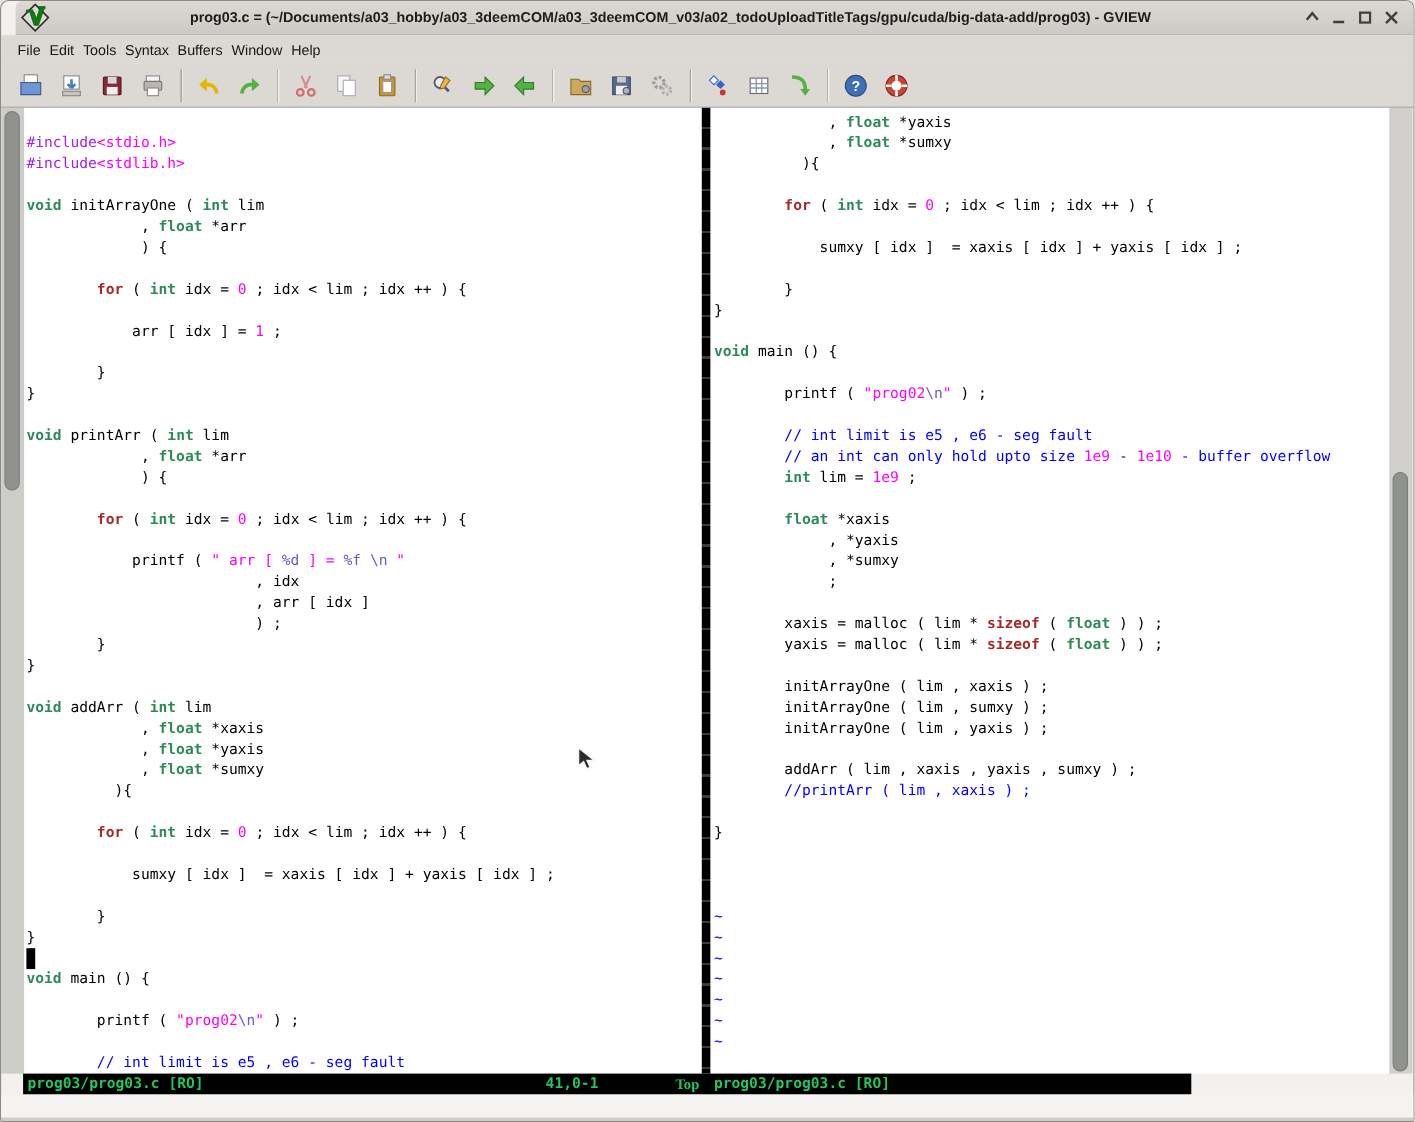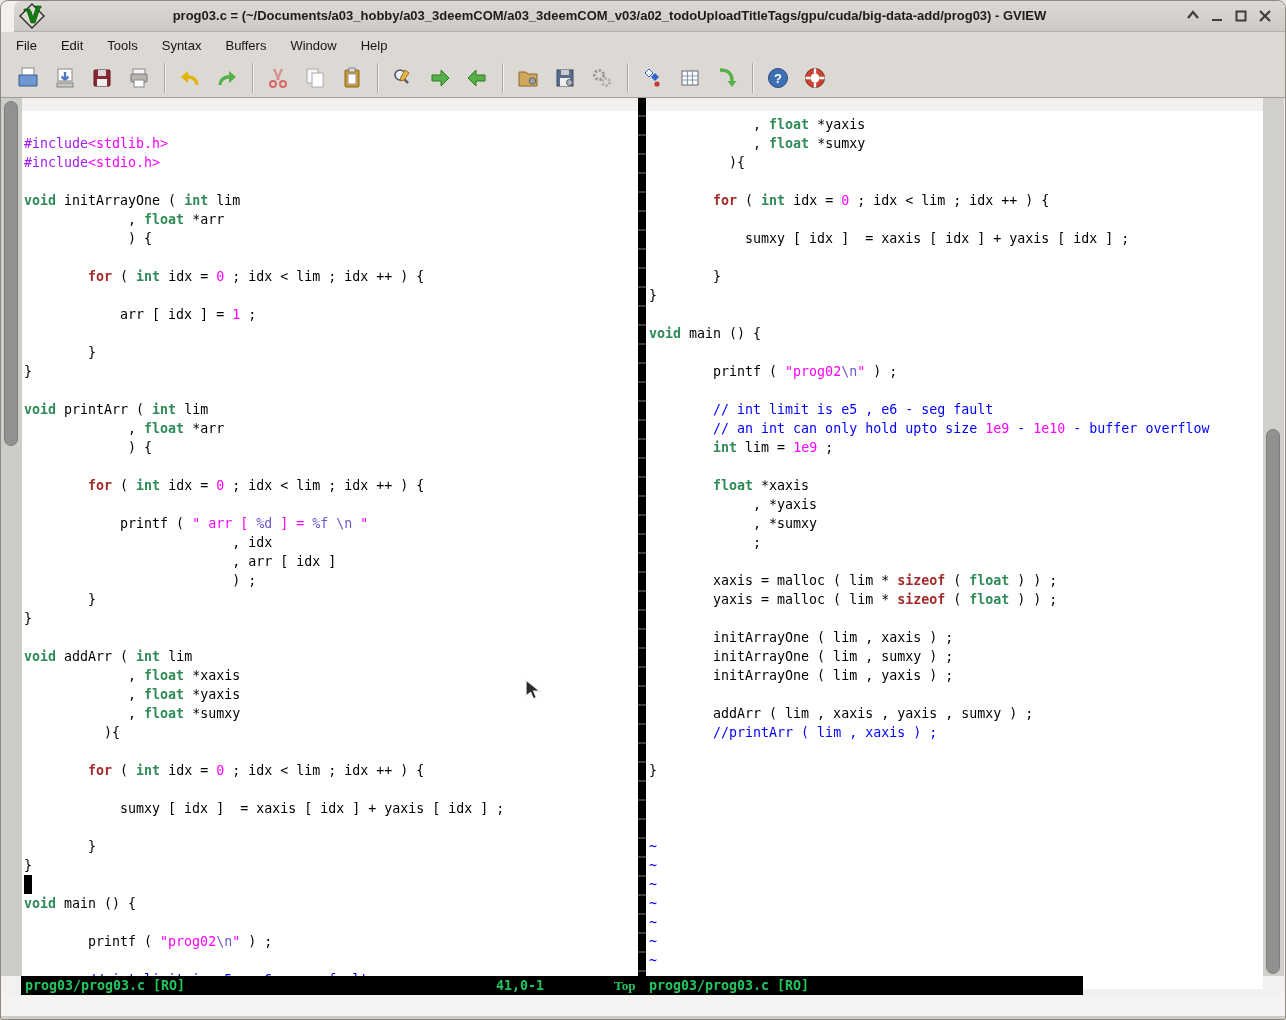--- a/index.html
+++ b/index.html
@@ -12,36 +12,36 @@
     border-radius:7px 7px 0 0;padding-left:17px;}
   .win-icon{position:absolute;left:5px;top:2px;width:26px;height:26px;}
   .title{position:absolute;left:60px;right:140px;top:0;height:30px;line-height:30px;
     text-align:center;font-size:13px;font-weight:bold;color:#1c1c1c;
     white-space:nowrap;overflow:hidden;}
   .winbtns{position:absolute;right:12px;top:6px;display:flex;gap:7px;}
   .winbtn{width:17px;height:17px;display:flex;align-items:center;justify-content:center;}
   .winbtn svg{display:block}
   
   .menubar{position:absolute;top:31px;left:0;right:0;height:26px;background:#dcd8d3;
-    display:flex;align-items:center;gap:24px;padding-left:15px;font-size:13px;color:#161616;}
+    display:flex;align-items:center;gap:8px;padding-left:15px;font-size:13px;color:#161616;}
   .menu-item{cursor:default;}
   
   .toolbar{position:absolute;top:57px;left:0;right:0;height:40px;background:#dcd8d3;
     border-bottom:1px solid #a19d97;display:flex;align-items:center;padding-left:15px;box-sizing:border-box;}
   .tbtn{width:24px;height:24px;margin-right:13px;padding:0;border:none;background:transparent;}
   .tbtn svg{display:block;width:24px;height:24px;}
   .tsep{width:2px;height:30px;margin:0 12px 0 0;
     background:linear-gradient(to right,#aaa6a0 0 1px,#f2f0ed 1px 2px);}
   
   .scrollbar{position:absolute;top:97px;height:878px;width:21px;background:#ccccc9;}
   .sb-left{left:0;}
   .sb-right{left:1262px;background:#d0cfcc;width:21px;}
   .thumb{position:absolute;left:3px;width:14px;background:#8f928e;
     border:1px solid #7b7e7a;border-radius:7px;box-sizing:border-box;}
-  .pane{position:absolute;top:110px;height:878px;background:#ffffff;overflow:hidden;
+  .pane{position:absolute;top:97px;height:878px;background:#ffffff;overflow:hidden;
     font-family:"DejaVu Sans Mono",monospace;font-size:13.3px;line-height:19px;
     padding-top:4px;box-sizing:border-box;}
   .pane-left{left:21px;width:616px;padding-left:2px;}
   .pane-right{left:645px;width:617px;padding-left:3px;}
   .vsep{position:absolute;left:637px;width:8px;top:97px;height:878px;
     background:repeating-linear-gradient(to bottom,#000 0 17px,#3c3c3c 17px 19px);}
   .crow{height:19px;white-space:pre;}
   .sy-n{color:#000000;}
   .sy-t{color:#2e8b57;font-weight:bold;}
   .sy-s{color:#a52a2a;font-weight:bold;}
@@ -247,22 +247,22 @@
       </button>
   </div>
 
   <div class="scrollbar sb-left">
     <div class="thumb" style="top:3px;height:345px;"></div>
   </div>
 
   <div class="pane pane-left" style="position:absolute;">
     <div id="pane-left-lines">
         <div class="crow"></div>
+        <div class="crow"><span class="sy-p">#include</span><span class="sy-c">&lt;stdio.h&gt;</span></div>
         <div class="crow"><span class="sy-p">#include</span><span class="sy-c">&lt;stdlib.h&gt;</span></div>
-        <div class="crow"><span class="sy-p">#include</span><span class="sy-c">&lt;stdio.h&gt;</span></div>
         <div class="crow"></div>
         <div class="crow"><span class="sy-t">void</span><span class="sy-n"> initArrayOne ( </span><span class="sy-t">int</span><span class="sy-n"> lim</span></div>
         <div class="crow"><span class="sy-n">             , </span><span class="sy-t">float</span><span class="sy-n"> *arr</span></div>
         <div class="crow"><span class="sy-n">             ) {</span></div>
         <div class="crow"></div>
         <div class="crow"><span class="sy-n">        </span><span class="sy-s">for</span><span class="sy-n"> ( </span><span class="sy-t">int</span><span class="sy-n"> idx = </span><span class="sy-c">0</span><span class="sy-n"> ; idx &lt; lim ; idx ++ ) {</span></div>
         <div class="crow"></div>
         <div class="crow"><span class="sy-n">            arr [ idx ] = </span><span class="sy-c">1</span><span class="sy-n"> ;</span></div>
         <div class="crow"></div>
         <div class="crow"><span class="sy-n">        }</span></div>

